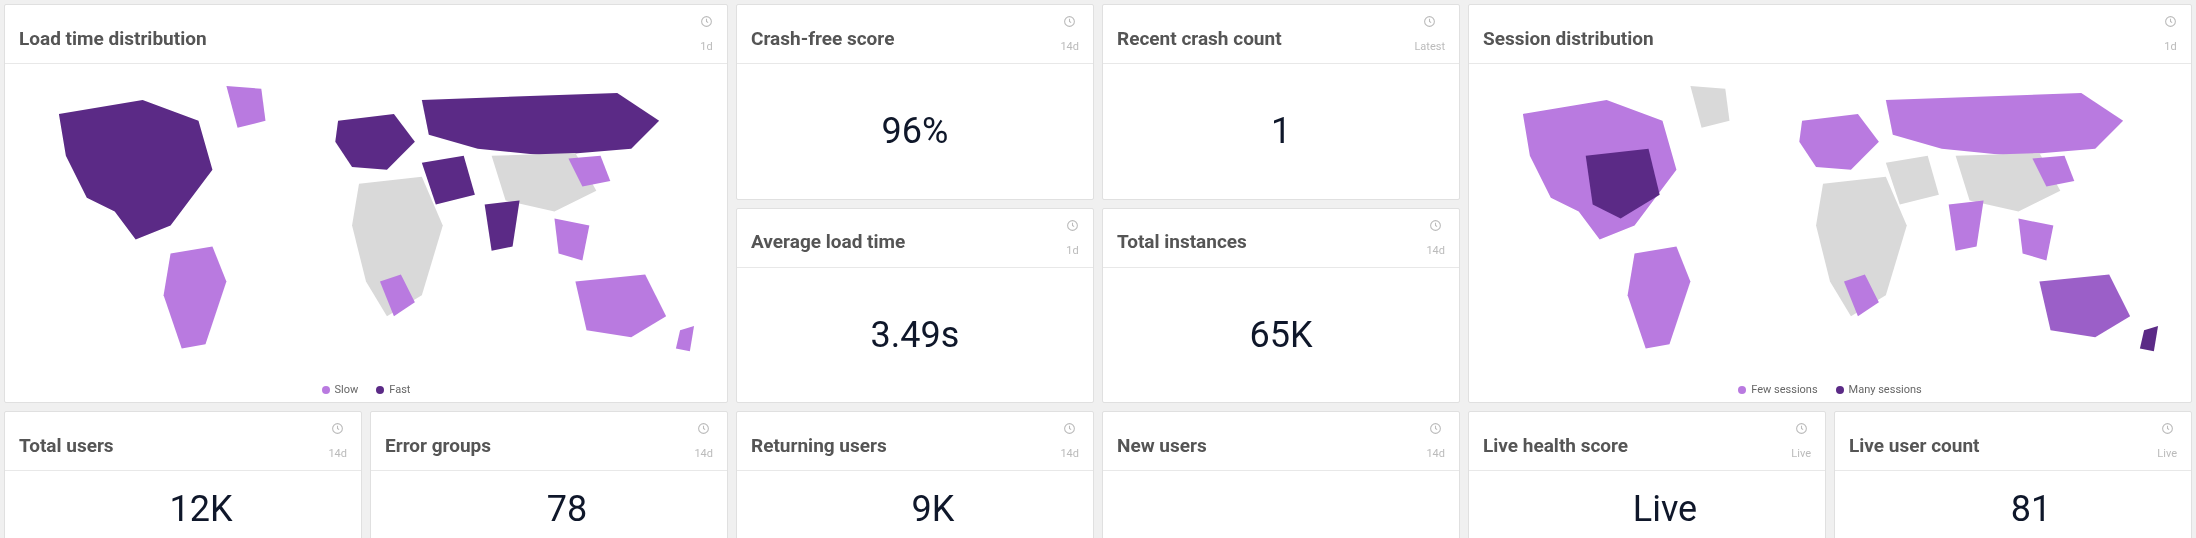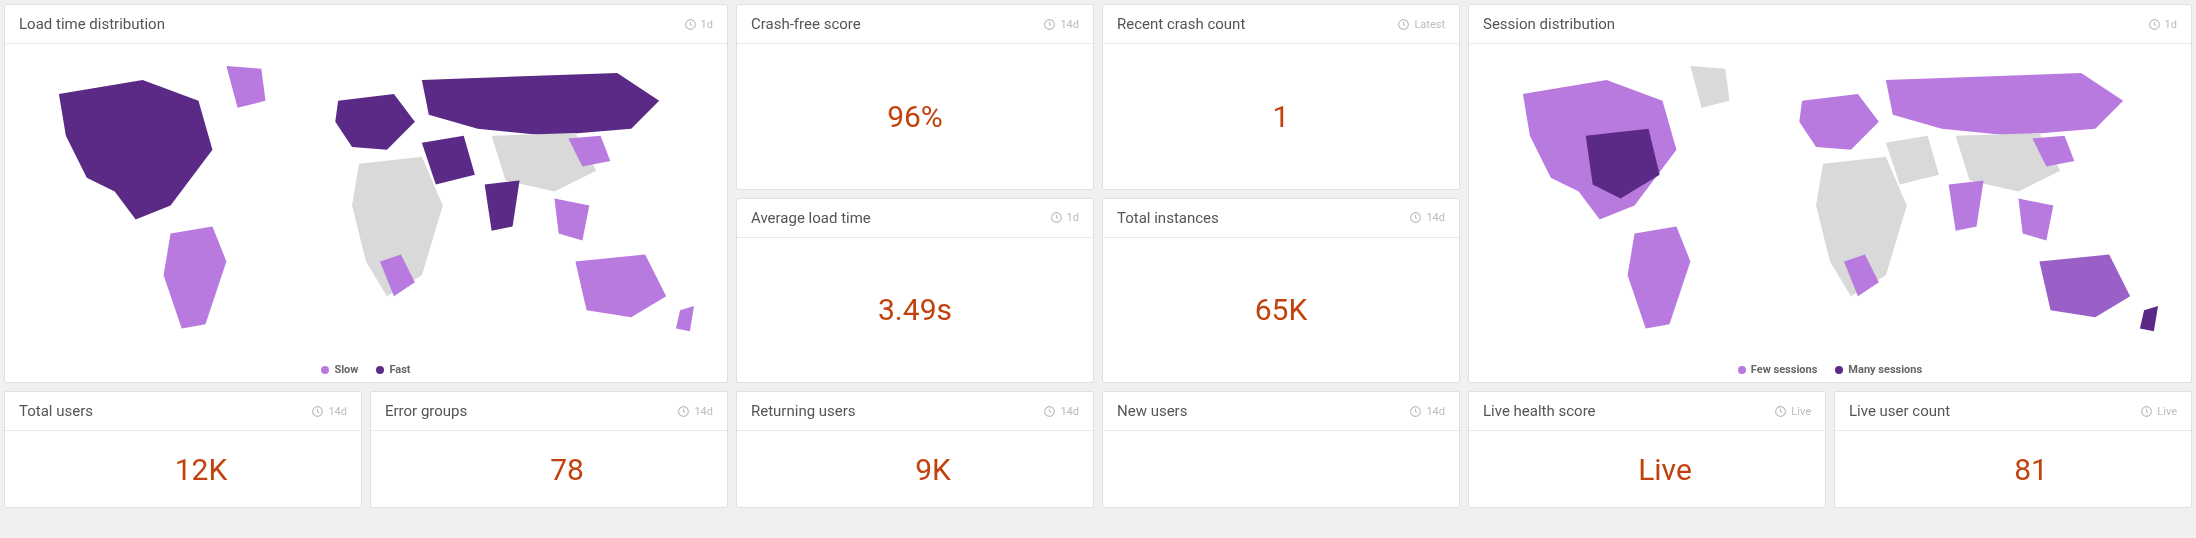--- a/index.html
+++ b/index.html
@@ -24,47 +24,49 @@
       overflow: hidden;
     }
     .card-header {
       display: flex;
       align-items: center;
       justify-content: space-between;
       padding: 10px 14px;
       border-bottom: 1px solid #e8e8e8;
     }
     .card-title {
-      font-size: 15px;
-      font-weight: 400;
+      font-size: 19px;
+      font-weight: 700;
       color: #555;
+      margin-top: 8px;
     }
     .card-meta {
       display: flex;
       align-items: center;
-      gap: 4px;
+      gap: 12px;
       color: #bbb;
       font-size: 11px;
+      flex-direction: column;
     }
     .clock-icon {
       width: 13px;
       height: 13px;
       display: inline-block;
     }
     .card-body {
       flex: 1;
       display: flex;
       align-items: center;
       justify-content: center;
       padding: 8px 12px;
     }
     .big-value {
-      font-size: 30px;
+      font-size: 36px;
       font-weight: 400;
-      color: #c2410c;
+      color: #0f172a;
     }
     .map-container {
       flex: 1;
       display: flex;
       flex-direction: column;
       padding: 8px 12px 6px 12px;
     }
     .map-svg {
       flex: 1;
       width: 100%;
@@ -74,21 +76,20 @@
       justify-content: center;
       gap: 18px;
       font-size: 11px;
       color: #666;
       padding-top: 4px;
     }
     .legend-item {
       display: flex;
       align-items: center;
       gap: 5px;
-      font-weight: bold;
     }
     .legend-dot {
       width: 8px;
       height: 8px;
       border-radius: 50%;
       display: inline-block;
     }
     
     .load-time-map   { grid-column: 1 / 3; grid-row: 1 / 3; }
     .crash-free      { grid-column: 3; grid-row: 1; }

